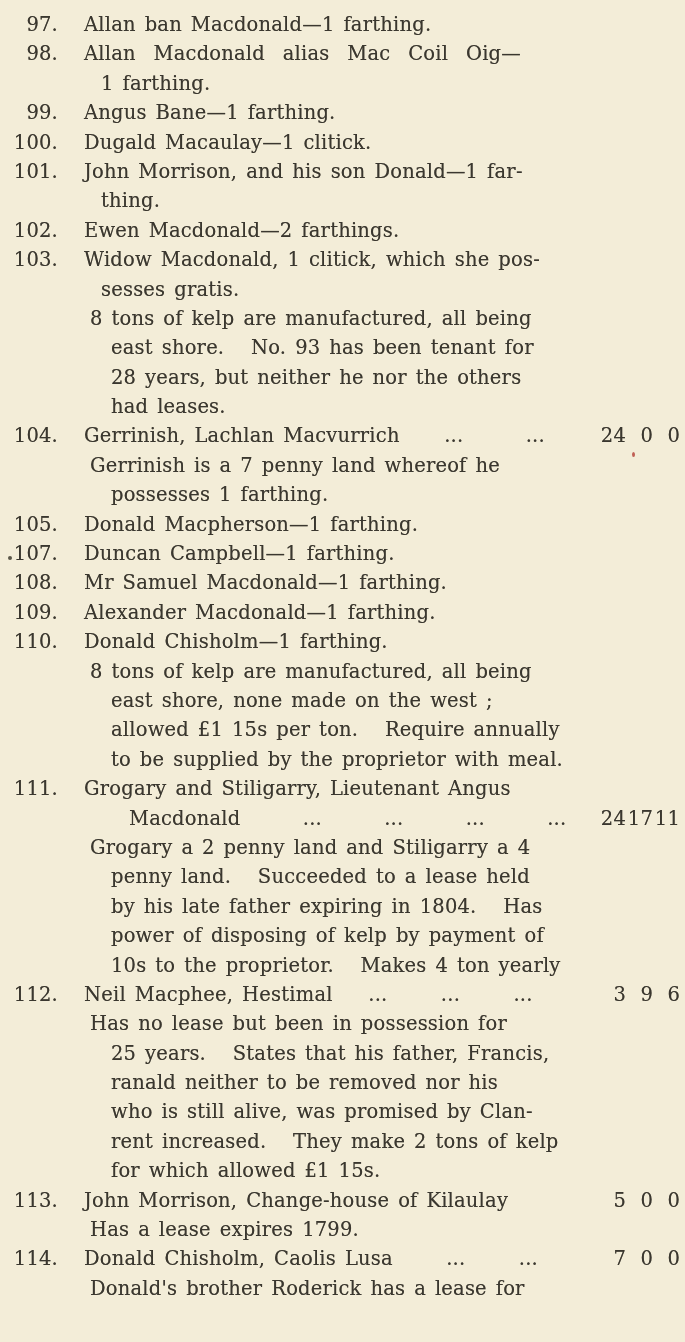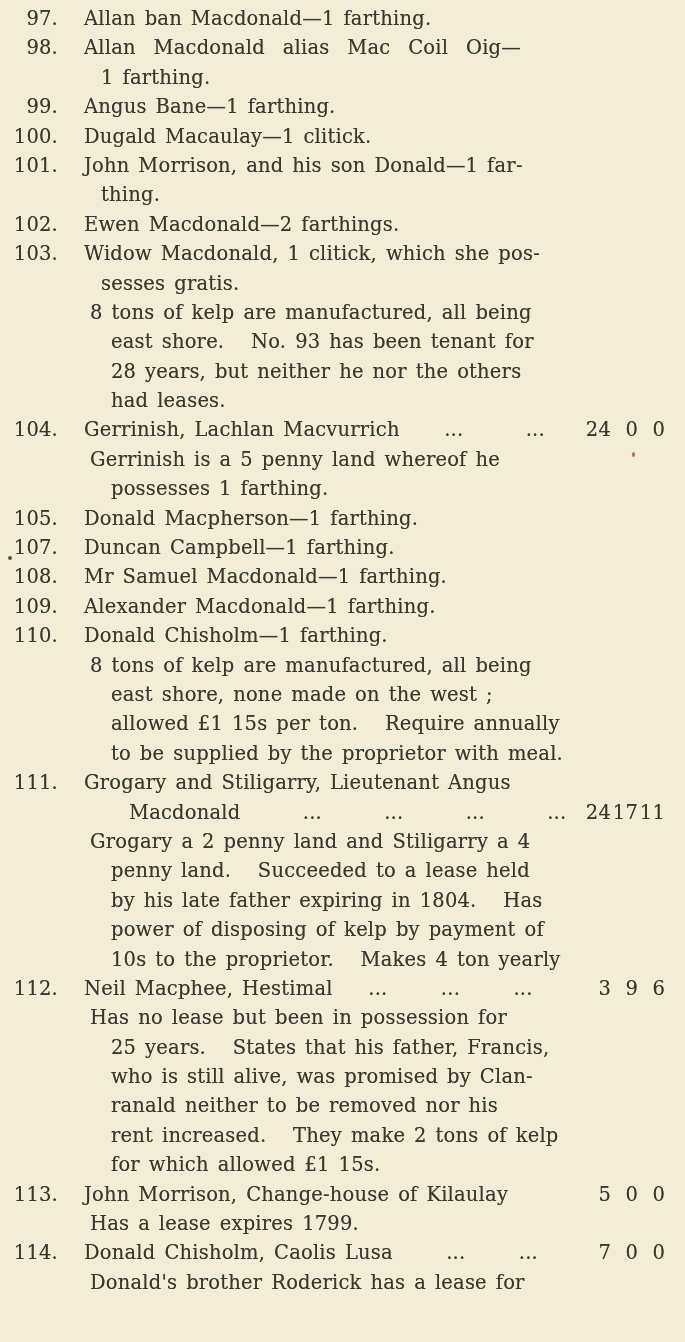--- a/index.html
+++ b/index.html
@@ -7,21 +7,21 @@
     width: 685px;
     height: 1342px;
     background: #f3edd8;
     overflow: hidden;
     font-family: "DejaVu Serif", serif;
   }
   .page {
     position: relative;
     width: 685px;
     height: 1332px;
-    padding-top: 4px;
+    padding-top: 10px;
     color: #3a372f;
     font-size: 19.5px;
   }
   .line {
     position: relative;
     height: 29.4px;
     line-height: 29.4px;
     padding-left: 68px;
     white-space: pre;
     word-spacing: 2.5px;
@@ -37,21 +37,21 @@
   }
   .txt { display: inline-block; }
   .ind-main { margin-left: 16px; }
   .ind-wrap { margin-left: 33px; }
   .ind-sub  { margin-left: 22px; text-align: center; }
   .ind-sub2 { margin-left: 43px; }
   .ind-deep { margin-left: 61px; }
   .amt {
     position: absolute;
     top: 0;
-    right: 20px;
+    right: 5px;
     display: flex;
   }
   .amt span {
     width: 27px;
     text-align: right;
   }
   .speck {
     position: absolute;
     border-radius: 50%;
   }
@@ -84,42 +84,42 @@
     <div class="line"><span class="num">101.</span><span class="txt ind-main">John Morrison, and his son Donald—1 far-</span></div>
     <div class="line"><span class="txt ind-wrap">thing.</span></div>
     <div class="line"><span class="num">102.</span><span class="txt ind-main">Ewen Macdonald—2 farthings.</span></div>
     <div class="line"><span class="num">103.</span><span class="txt ind-main">Widow Macdonald, 1 clitick, which she pos-</span></div>
     <div class="line"><span class="txt ind-wrap">sesses gratis.</span></div>
     <div class="line"><span class="txt ind-sub">8 tons of kelp are manufactured, all being</span></div>
     <div class="line"><span class="txt ind-sub2">east shore.   No. 93 has been tenant for</span></div>
     <div class="line"><span class="txt ind-sub2">28 years, but neither he nor the others</span></div>
     <div class="line"><span class="txt ind-sub2">had leases.</span></div>
     <div class="line"><span class="num">104.</span><span class="txt ind-main">Gerrinish, Lachlan Macvurrich     ...       ...</span><span class="amt"><span>24</span><span>0</span><span>0</span></span></div>
-    <div class="line"><span class="txt ind-sub">Gerrinish is a 5 penny land whereof he</span></div>
+    <div class="line"><span class="txt ind-sub">Gerrinish is a 7 penny land whereof he</span></div>
     <div class="line"><span class="txt ind-sub2">possesses 1 farthing.</span></div>
     <div class="line"><span class="num">105.</span><span class="txt ind-main">Donald Macpherson—1 farthing.</span></div>
     <div class="line"><span class="num">107.</span><span class="txt ind-main">Duncan Campbell—1 farthing.</span></div>
     <div class="line"><span class="num">108.</span><span class="txt ind-main">Mr Samuel Macdonald—1 farthing.</span></div>
     <div class="line"><span class="num">109.</span><span class="txt ind-main">Alexander Macdonald—1 farthing.</span></div>
     <div class="line"><span class="num">110.</span><span class="txt ind-main">Donald Chisholm—1 farthing.</span></div>
     <div class="line"><span class="txt ind-sub">8 tons of kelp are manufactured, all being</span></div>
     <div class="line"><span class="txt ind-sub2">east shore, none made on the west ;</span></div>
     <div class="line"><span class="txt ind-sub2">allowed £1 15s per ton.   Require annually</span></div>
     <div class="line"><span class="txt ind-sub2">to be supplied by the proprietor with meal.</span></div>
     <div class="line"><span class="num">111.</span><span class="txt ind-main">Grogary and Stiligarry, Lieutenant Angus</span></div>
     <div class="line"><span class="txt ind-deep">Macdonald       ...       ...       ...       ...</span><span class="amt"><span>24</span><span>17</span><span>11</span></span></div>
     <div class="line"><span class="txt ind-sub">Grogary a 2 penny land and Stiligarry a 4</span></div>
     <div class="line"><span class="txt ind-sub2">penny land.   Succeeded to a lease held</span></div>
     <div class="line"><span class="txt ind-sub2">by his late father expiring in 1804.   Has</span></div>
     <div class="line"><span class="txt ind-sub2">power of disposing of kelp by payment of</span></div>
     <div class="line"><span class="txt ind-sub2">10s to the proprietor.   Makes 4 ton yearly</span></div>
     <div class="line"><span class="num">112.</span><span class="txt ind-main">Neil Macphee, Hestimal    ...      ...      ...</span><span class="amt"><span>3</span><span>9</span><span>6</span></span></div>
     <div class="line"><span class="txt ind-sub">Has no lease but been in possession for</span></div>
     <div class="line"><span class="txt ind-sub2">25 years.   States that his father, Francis,</span></div>
+    <div class="line"><span class="txt ind-sub2">ranald neither to be removed nor his</span></div>
     <div class="line"><span class="txt ind-sub2">who is still alive, was promised by Clan-</span></div>
-    <div class="line"><span class="txt ind-sub2">ranald neither to be removed nor his</span></div>
     <div class="line"><span class="txt ind-sub2">rent increased.   They make 2 tons of kelp</span></div>
     <div class="line"><span class="txt ind-sub2">for which allowed £1 15s.</span></div>
     <div class="line"><span class="num">113.</span><span class="txt ind-main">John Morrison, Change-house of Kilaulay</span><span class="amt"><span>5</span><span>0</span><span>0</span></span></div>
     <div class="line"><span class="txt ind-sub">Has a lease expires 1799.</span></div>
     <div class="line"><span class="num">114.</span><span class="txt ind-main">Donald Chisholm, Caolis Lusa      ...      ...</span><span class="amt"><span>7</span><span>0</span><span>0</span></span></div>
     <div class="line"><span class="txt ind-sub">Donald's brother Roderick has a lease for</span></div>
   </div>
 
 </body></html>

